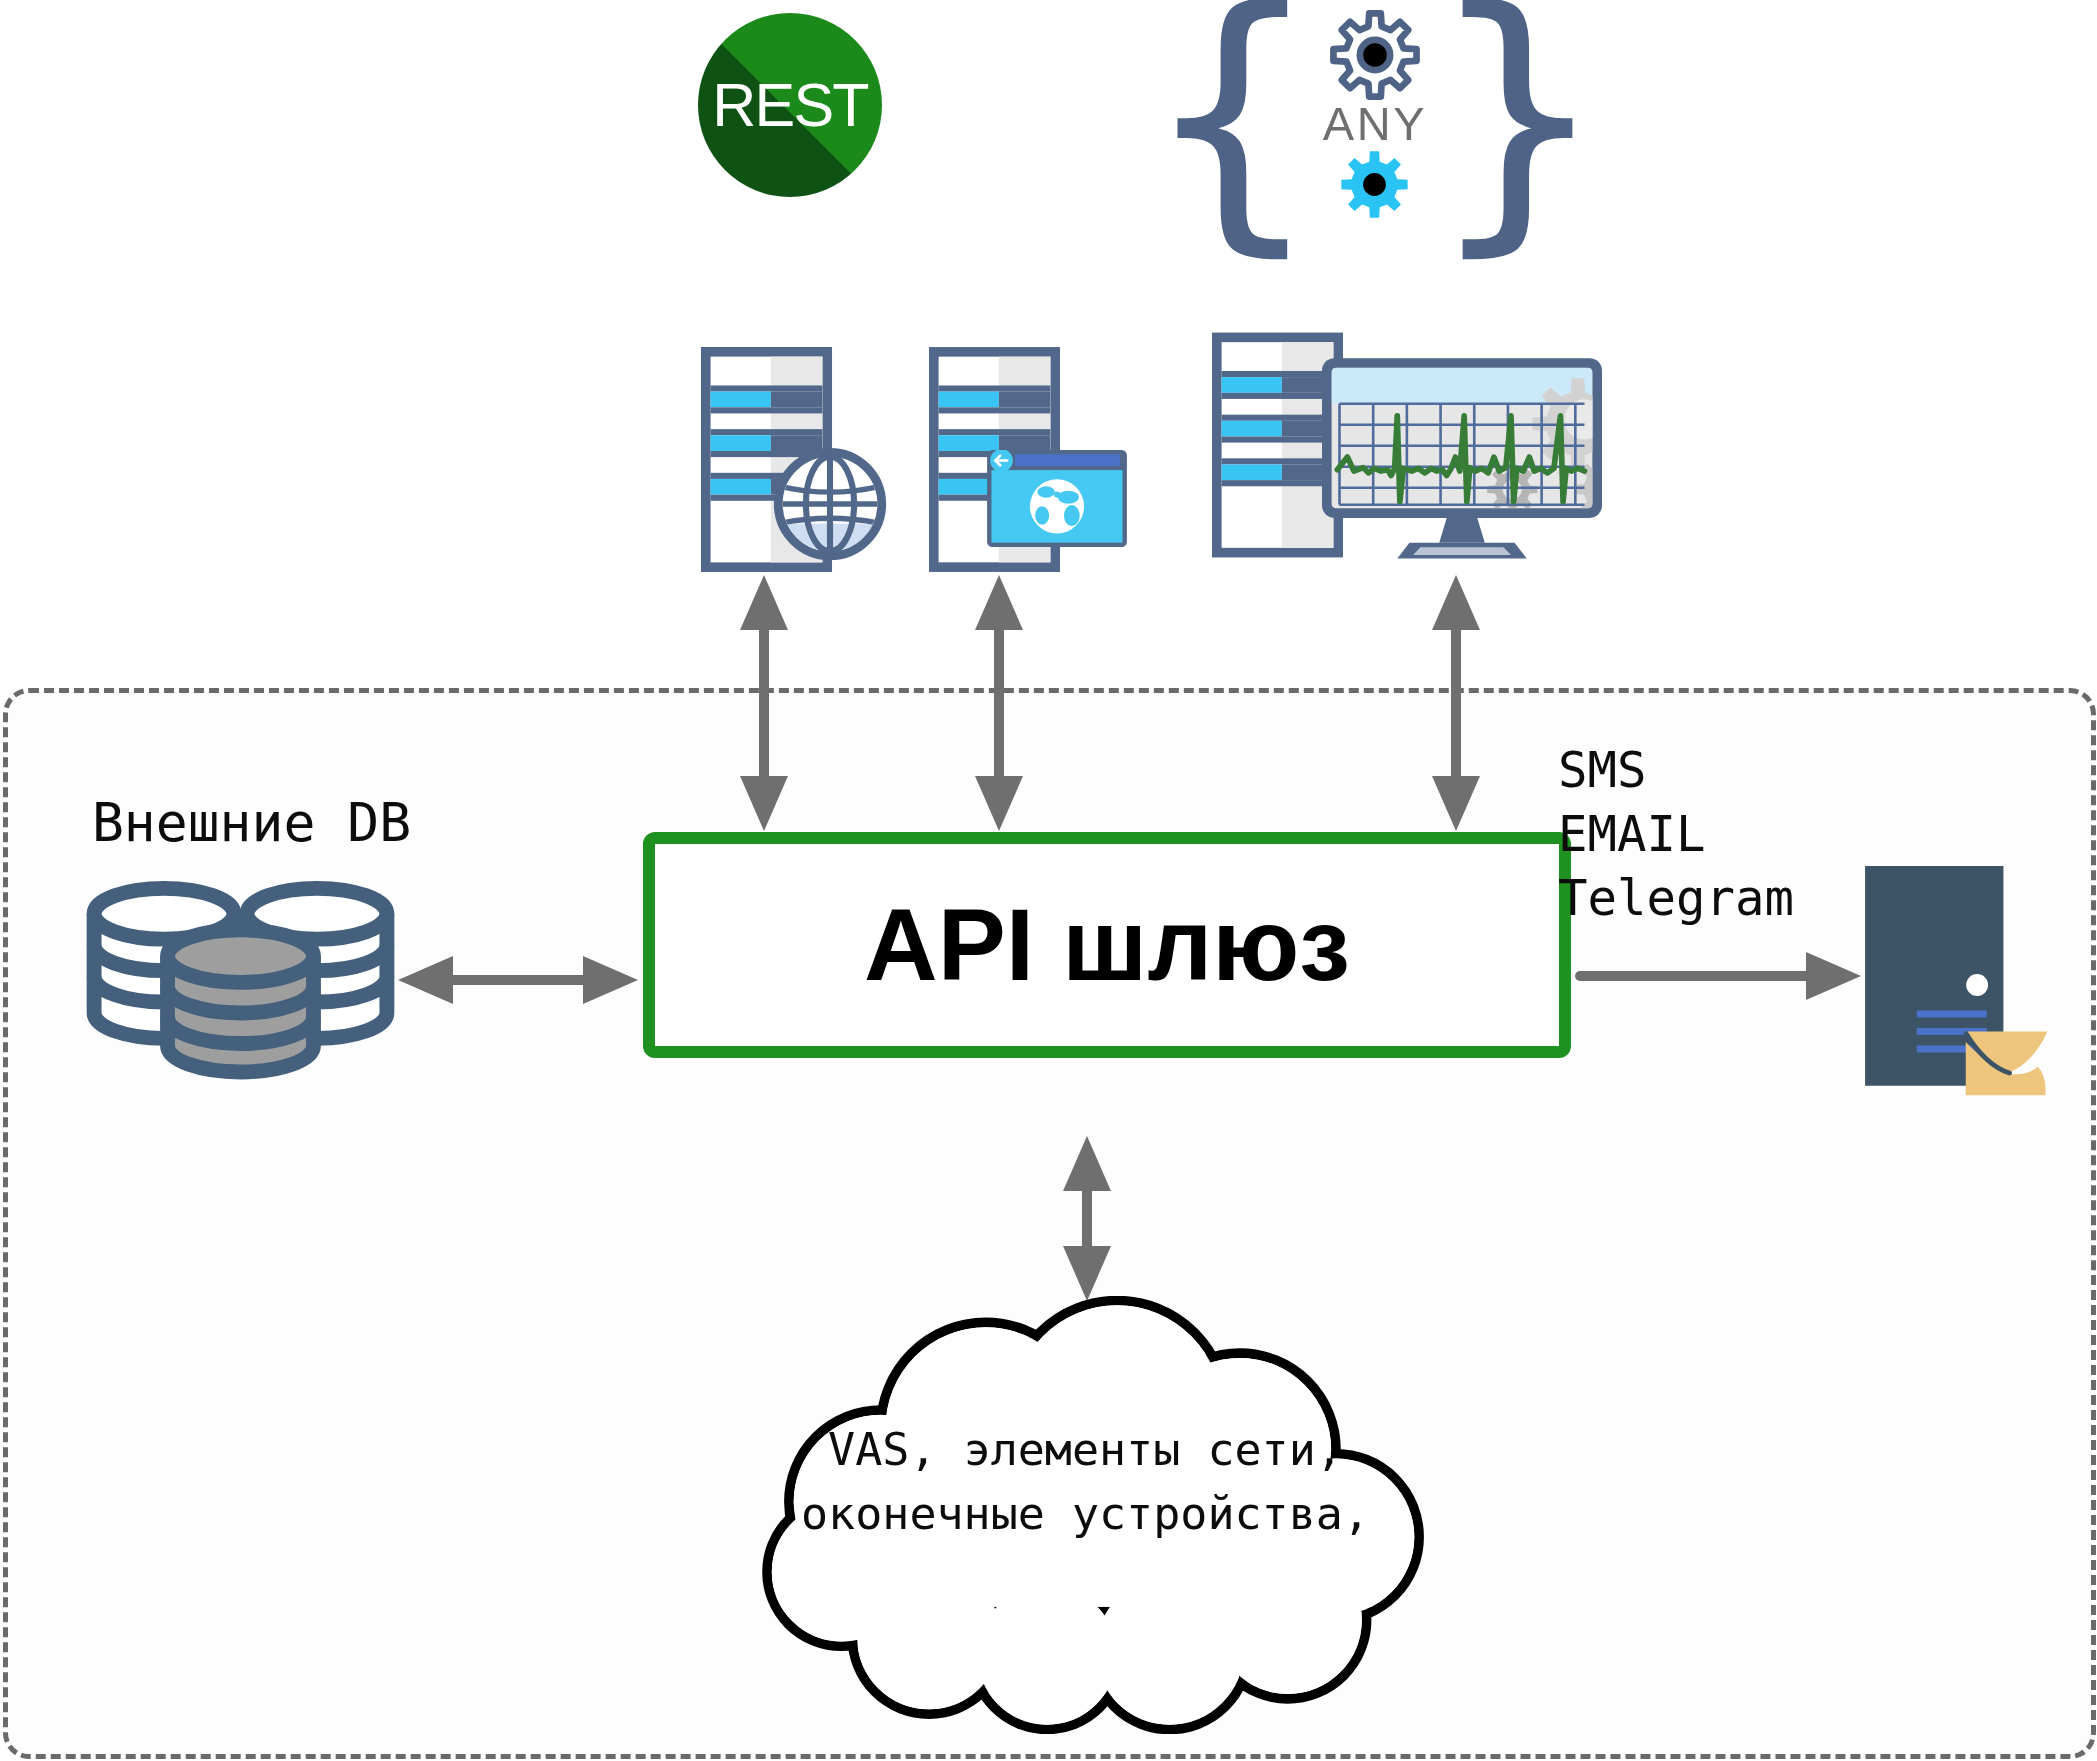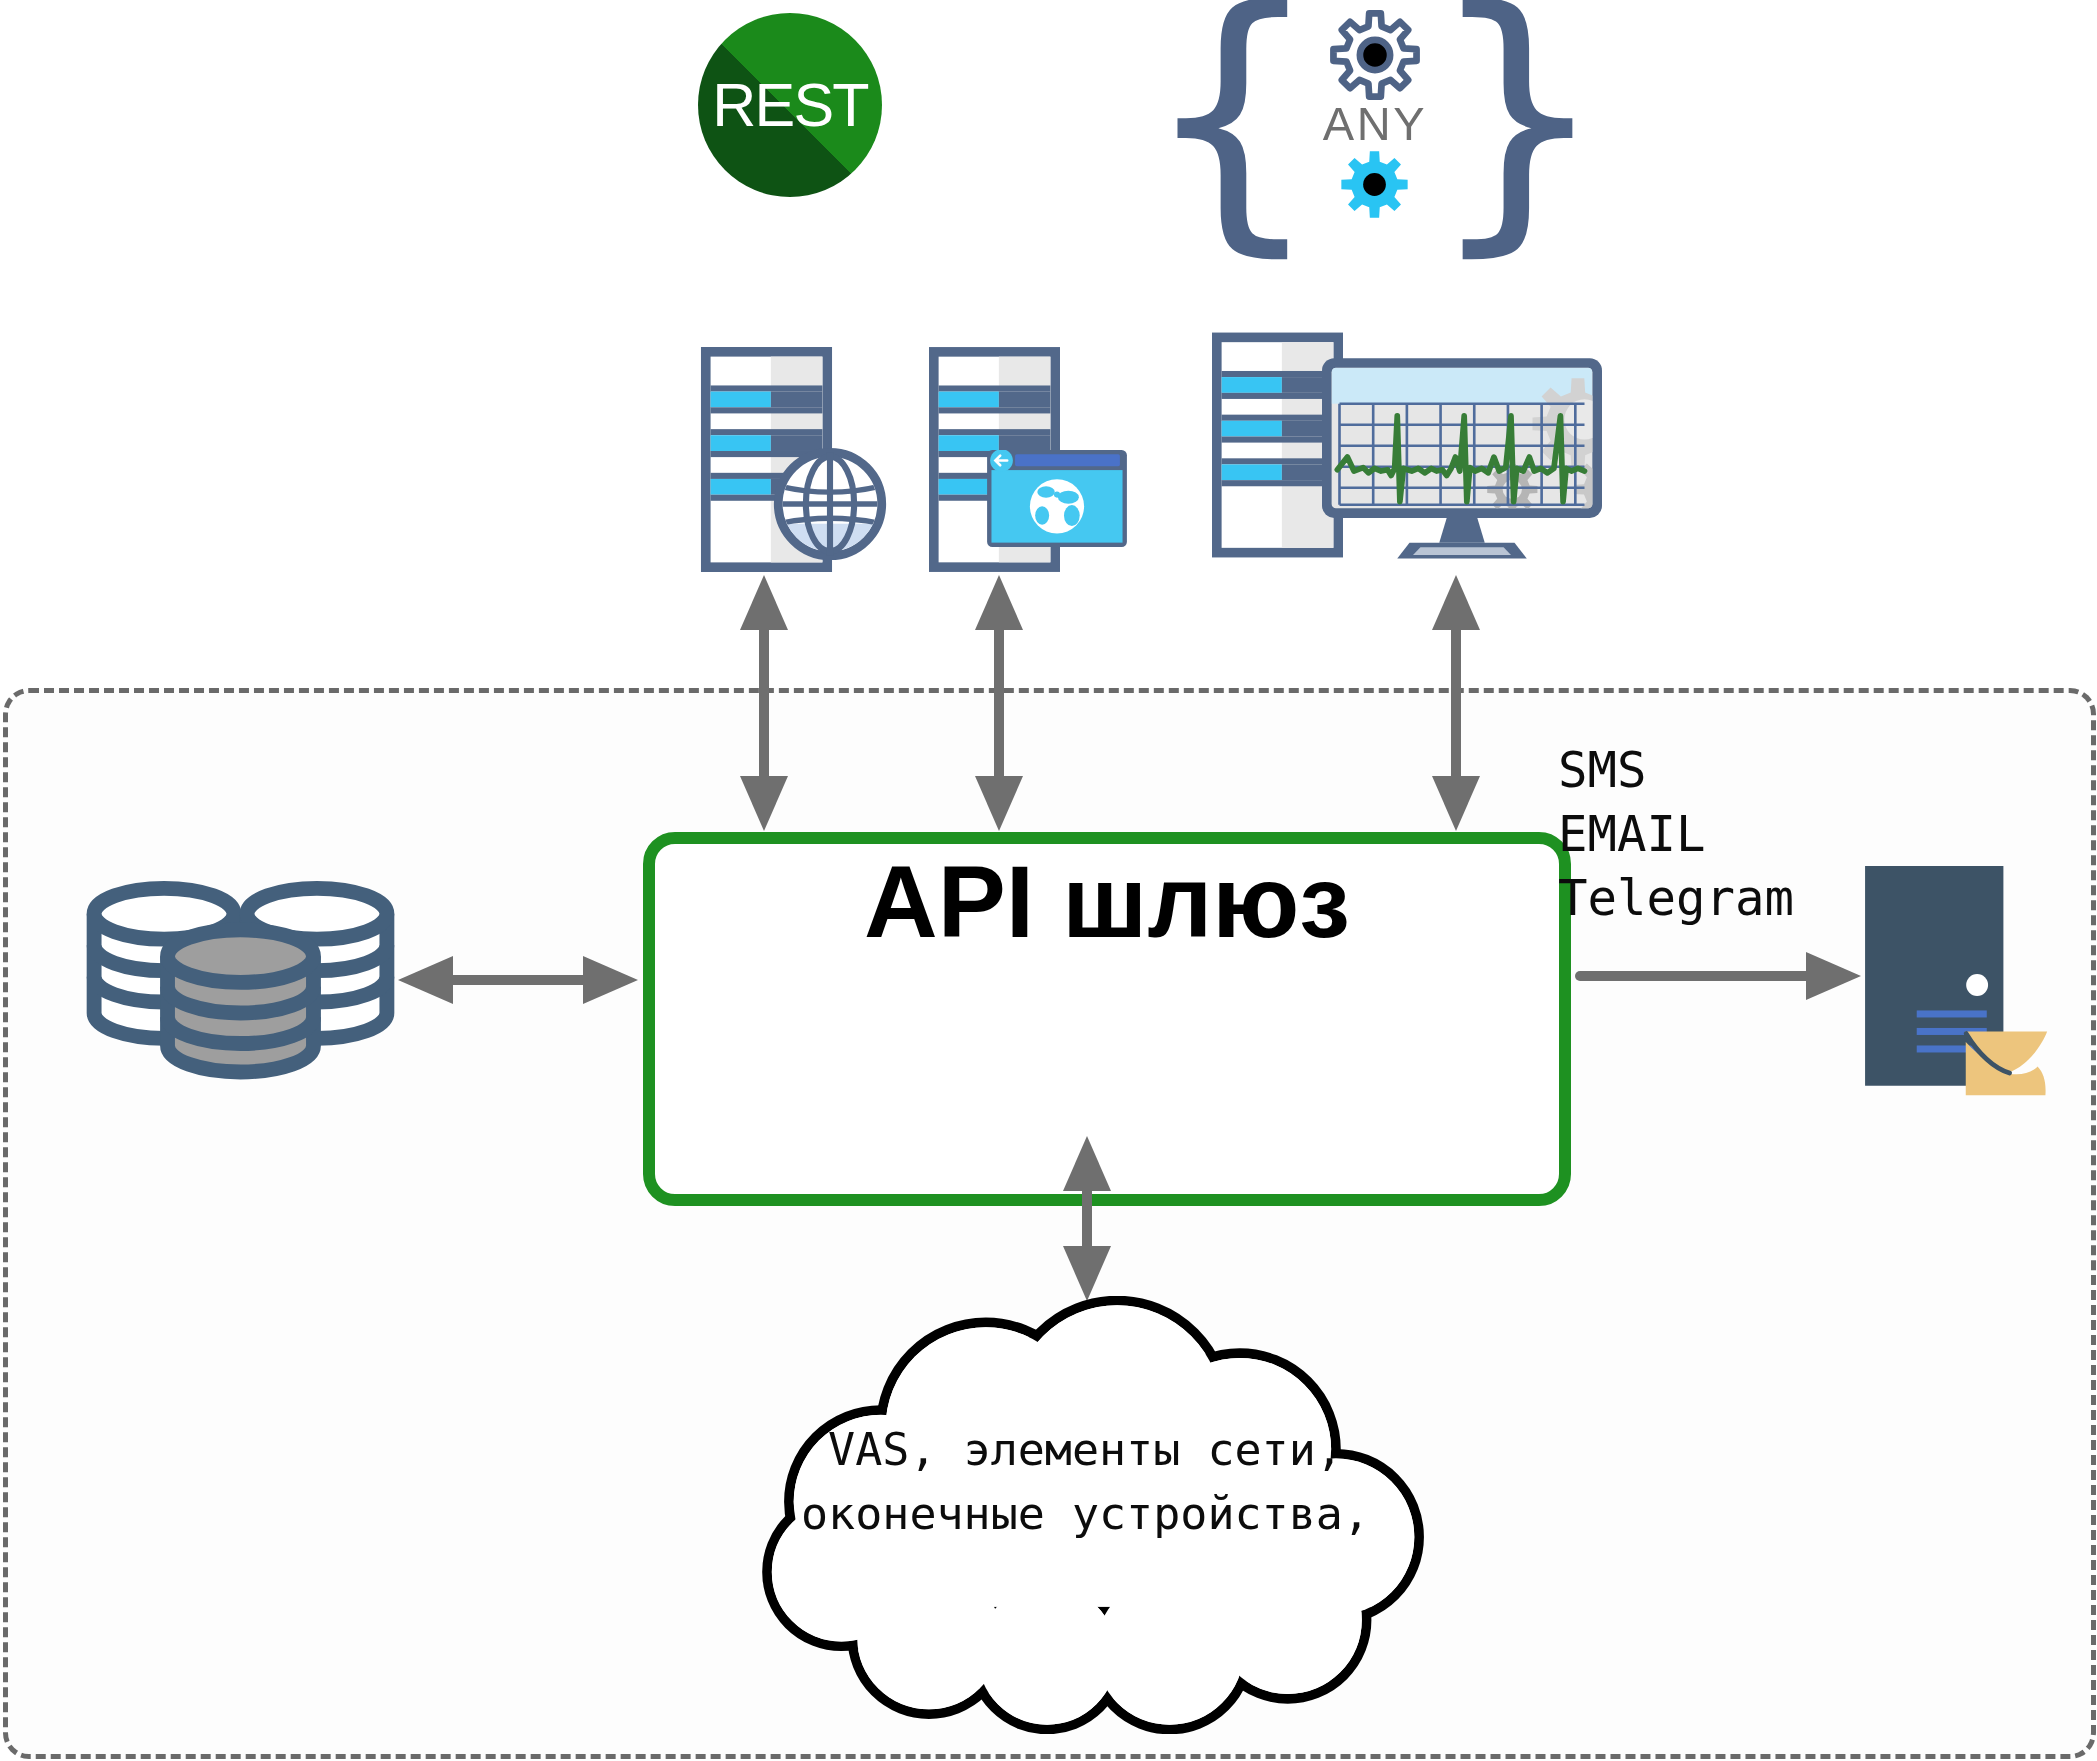--- a/index.html
+++ b/index.html
@@ -19,23 +19,23 @@
   .badge-any{position:absolute;left:1142px;top:0;width:254px;height:230px;
              display:flex;align-items:center;justify-content:space-between;}
   .brace{font-family:"DejaVu Sans",sans-serif;font-size:284px;line-height:228px;color:#4e6386;font-weight:400;}
   .any-col{display:flex;flex-direction:column;align-items:center;text-align:center;}
   .any-label{font-size:47px;color:#6f6f6f;letter-spacing:2.6px;margin:-6.1px 0 -4.4px 0;}
 
   
   .abs{position:absolute;}
 
   
-  .gateway{position:absolute;left:643px;top:832px;width:928px;height:374px;box-sizing:border-box;
-           background:#fff;border:12.3px solid #1e9121;border-radius:32px;
-           display:flex;justify-content:center;}
+  .gateway{position:absolute;left:643px;top:832px;width:928px;height:226px;box-sizing:border-box;
+           background:#fff;border:12.3px solid #1e9121;border-radius:12px;
+           display:flex;align-items:center;justify-content:center;}
   .gateway-label{font-weight:bold;font-size:102px;color:#000;}
 
   
   .mono{font-family:"DejaVu Sans Mono",monospace;color:#0c0c0c;}
   .db-label{position:absolute;left:57px;top:792px;width:389px;text-align:center;font-size:53px;}
   .notify{position:absolute;left:1558px;top:739px;width:289px;
           font-size:49px;line-height:64px;}
   .cloud-text{position:absolute;left:779px;top:1418px;width:613px;text-align:center;
               font-size:45px;line-height:64px;}
 
@@ -226,20 +226,21 @@
   <div class="arrow-v" style="left:1432px;top:575px;height:256px">
     <div class="head-up"></div>
       <div class="shaft"></div>
       <div class="head-down"></div>
   </div>
 
   <div class="gateway">
     <span class="gateway-label">API шлюз</span>
   </div>
 
+  <div class="db-label mono">Внешние DB</div>
   <svg class="abs" style="left:81px;top:875px" width="319" height="206" viewBox="0 0 730 470">
     <g stroke="#44607c" stroke-width="34" fill="#ffffff">
       <path d="M30,88 V315 A160,58 0 0 0 350,315 V88"></path>
       <ellipse cx="190" cy="88" rx="160" ry="58"></ellipse>
       <path d="M30,160 a160,58 0 0 0 320,0" fill="none"></path>
       <path d="M30,232 a160,58 0 0 0 320,0" fill="none"></path>
       <path d="M380,88 V315 A160,58 0 0 0 700,315 V88"></path>
       <ellipse cx="540" cy="88" rx="160" ry="58"></ellipse>
       <path d="M380,160 a160,58 0 0 0 320,0" fill="none"></path>
       <path d="M380,232 a160,58 0 0 0 320,0" fill="none"></path>

